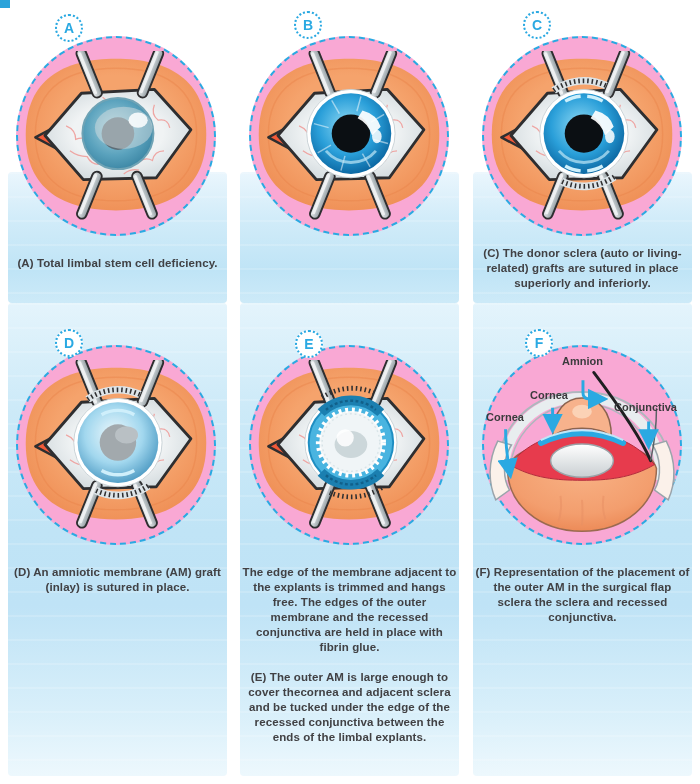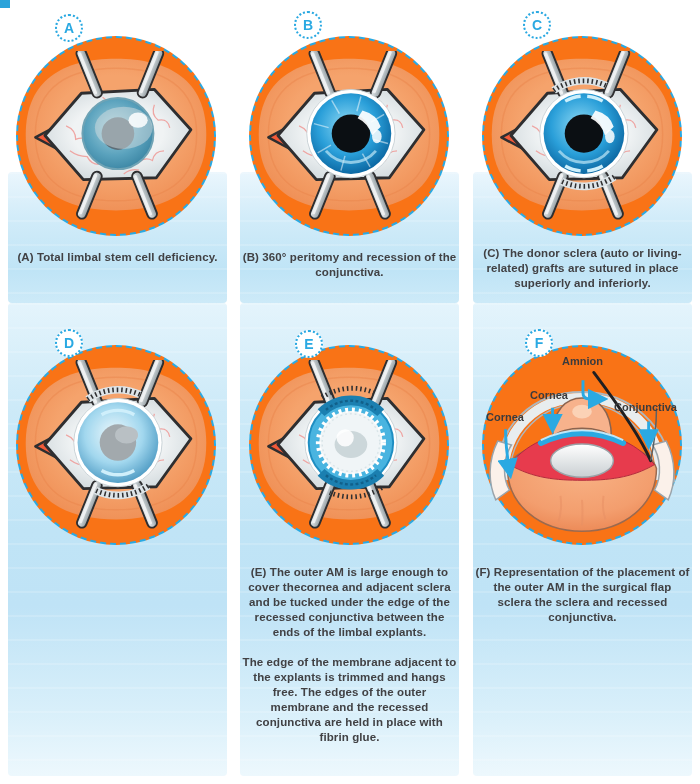--- a/index.html
+++ b/index.html
@@ -10,21 +10,21 @@
         background-image:
           repeating-linear-gradient(to bottom, rgba(255,255,255,.16) 0 2px, rgba(255,255,255,0) 2px 24px),
           linear-gradient(180deg,#eaf6fd 0%, #d2ecf9 35%, #bfe4f6 75%, #cdeaf8 100%);}
   .card.r1{top:172px;height:131px;}
   .card.r2{top:303px;height:473px;
         background-image:
           repeating-linear-gradient(to bottom, rgba(255,255,255,.16) 0 2px, rgba(255,255,255,0) 2px 24px),
           linear-gradient(180deg,#e4f4fc 0%, #cdeaf8 22%, #c0e4f6 48%, #bfe3f6 64%, #d8effa 86%, #edf8fd 100%);}
   .c0{left:8px}.c1{left:240px}.c2{left:473px}
   
-  .circle{position:absolute;width:200px;height:200px;box-sizing:border-box;background:#f97316;
+  .circle{position:absolute;width:200px;height:200px;box-sizing:border-box;background:#f9a8d4;
           border:2px dashed #2aa9e2;border-radius:50%;}
   .circle svg.eye{position:absolute;left:0;top:13px;width:196px;height:169px;}
   .circle svg.fimg{position:absolute;left:0;top:0;width:196px;height:196px;}
   
   .badge{position:absolute;width:28px;height:28px;box-sizing:border-box;background:#fff;
          border:2px dotted #2aa9e2;border-radius:50%;color:#2aa9e2;font-weight:700;font-size:14px;
          display:flex;align-items:center;justify-content:center;}
   
   .caption{position:absolute;width:215px;text-align:center;font-weight:700;
            font-size:11.5px;line-height:15px;color:#414144;letter-spacing:.1px;}
@@ -140,21 +140,21 @@
         <circle cx="112" cy="94" r="37" fill="url(#gIrDull)" stroke="#6fa3b5" stroke-width="2"></circle>
         <circle cx="112" cy="94" r="17" fill="#5d6d77"></circle>
         <ellipse cx="118" cy="88" rx="30" ry="22" fill="#d6dde0" opacity=".5"></ellipse>
         <ellipse cx="133" cy="80" rx="10" ry="8" fill="#ffffff" opacity=".85"></ellipse>
       </g>
     </svg>
   </div>
   <div class="badge" style="left:55px;top:14px">
       <span>A</span>
     </div>
-  <div class="caption" style="left:10px;top:250px">(A) Total limbal stem cell deficiency.</div>
+  <div class="caption" style="left:10px;top:256px">(A) Total limbal stem cell deficiency.</div>
 
   <div class="circle" style="left:249px;top:36px">
     <svg class="eye" viewBox="8 8 204 176">
       <use href="#eyeBase"></use>
       <g>
         <circle cx="112" cy="94" r="46" fill="#ffffff" stroke="#c9d2d6" stroke-width="1"></circle>
         <circle cx="112" cy="94" r="42" fill="url(#gIr)"></circle>
         <g stroke="#ffffff" opacity=".5" stroke-width="1.5">
           <line x1="135.2" y1="100.2" x2="150.6" y2="104.4"></line>
             <line x1="124" y1="114.8" x2="132" y2="128.6"></line>
@@ -168,21 +168,20 @@
         <path d="M86,112 a34,34 0 0 0 52,0" stroke="#bfe7f7" stroke-width="3" opacity=".7" fill="none"></path>
         <circle cx="112" cy="94" r="20" fill="#0b0f13"></circle>
         <path d="M124,70 q15,4 19,17 l-9,9 q-4,-13 -15,-18 z" fill="#ffffff" opacity=".92"></path>
         <ellipse cx="139" cy="97" rx="5" ry="7" fill="#ffffff" opacity=".85"></ellipse>
       </g>
     </svg>
   </div>
   <div class="badge" style="left:294px;top:11px">
       <span>B</span>
     </div>
-  <div class="caption" style="left:242px;top:250px">(B) 360° peritomy and recession of the conjunctiva.</div>
 
   <div class="circle" style="left:482px;top:36px">
     <svg class="eye" viewBox="8 8 204 176">
       <use href="#eyeBase"></use>
       <g>
         <circle cx="112" cy="94" r="46" fill="#ffffff" stroke="#c9d2d6" stroke-width="1"></circle>
         <circle cx="112" cy="94" r="42" fill="url(#gIr)"></circle>
         <path d="M86,112 a34,34 0 0 0 52,0" stroke="#bfe7f7" stroke-width="3" opacity=".7" fill="none"></path>
         <circle cx="112" cy="94" r="20" fill="#0b0f13"></circle>
         <path d="M124,70 q15,4 19,17 l-9,9 q-4,-13 -15,-18 z" fill="#ffffff" opacity=".92"></path>
@@ -215,20 +214,21 @@
           <path d="M95,65 A34,34 0 0 1 129,65"></path>
             <path d="M129,123 A34,34 0 0 1 95,123"></path>
         </g>
         <use href="#stitches"></use>
       </g>
     </svg>
   </div>
   <div class="badge" style="left:55px;top:329px">
       <span>D</span>
     </div>
+  <div class="caption" style="left:10px;top:565px">(D) An amniotic membrane (AM) graft (inlay) is sutured in place.</div>
 
   <div class="circle" style="left:249px;top:345px">
     <svg class="eye" viewBox="8 8 204 176">
       <use href="#eyeBase"></use>
       <g>
         <circle cx="112" cy="94" r="48" fill="#ffffff" stroke="#c9d2d6" stroke-width="1"></circle>
         <circle cx="112" cy="94" r="44" fill="#49b4e0"></circle>
         <circle cx="112" cy="94" r="44" fill="none" stroke="#1f8ec2" stroke-width="2"></circle>
         <path d="M80.9,62.9 A44,44 0 0 1 143.1,62.9" stroke="#1b7fb0" stroke-width="10" fill="none"></path>
         <path d="M80.9,125.1 A44,44 0 0 0 143.1,125.1" stroke="#1b7fb0" stroke-width="10" fill="none"></path>
@@ -243,22 +243,22 @@
           <path d="M82,47 A57,57 0 0 1 136,42"></path>
           <path d="M144,141 A57,57 0 0 1 90,146"></path>
         </g>
       </g>
     </svg>
   </div>
   <div class="badge" style="left:295px;top:330px">
       <span>E</span>
     </div>
   <div class="caption" style="left:242px;top:565px">
+    <div class="para">The edge of the membrane adjacent to the explants is trimmed and hangs free. The edges of the outer membrane and the recessed conjunctiva are held in place with fibrin glue.</div>
     <div class="para">(E) The outer AM is large enough to cover thecornea and adjacent sclera and be tucked under the edge of the recessed conjunctiva between the ends of the limbal explants.</div>
-    <div class="para">The edge of the membrane adjacent to the explants is trimmed and hangs free. The edges of the outer membrane and the recessed conjunctiva are held in place with fibrin glue.</div>
   </div>
 
   <div class="circle" style="left:482px;top:345px">
     <svg class="fimg" viewBox="0 0 200 200">
       <path d="M14,138 C10,78 52,46 100,46 C148,46 190,78 194,138" fill="none" stroke="#aeb7bd" stroke-width="2"></path>
       <path d="M20,136 C18,82 56,52 100,52 C144,52 182,82 180,136" fill="none" stroke="#e8edef" stroke-width="10"></path>
       <path d="M26,134 C26,88 60,58 100,58 C140,58 174,88 174,134" fill="none" stroke="#aeb7bd" stroke-width="1.5"></path>
       <path d="M24,124 C30,104 62,96 100,96 C138,96 170,104 176,124 C176,160 144,188 100,188 C56,188 24,160 24,124 Z" fill="url(#gGlobe)" stroke="#9a6a50" stroke-width="1.5"></path>
       <path d="M26,120 C48,94 74,88 100,88 C126,88 152,94 174,120 C150,134 126,136 100,136 C74,136 50,134 26,120 Z" fill="#e73b4d" stroke="#b2293c" stroke-width="1"></path>
       <path d="M70,92 C70,64 84,52 100,52 C116,52 130,64 130,92 C120,80 80,80 70,92 Z" fill="#f7b28c" stroke="#8a6450" stroke-width="1.5"></path>

